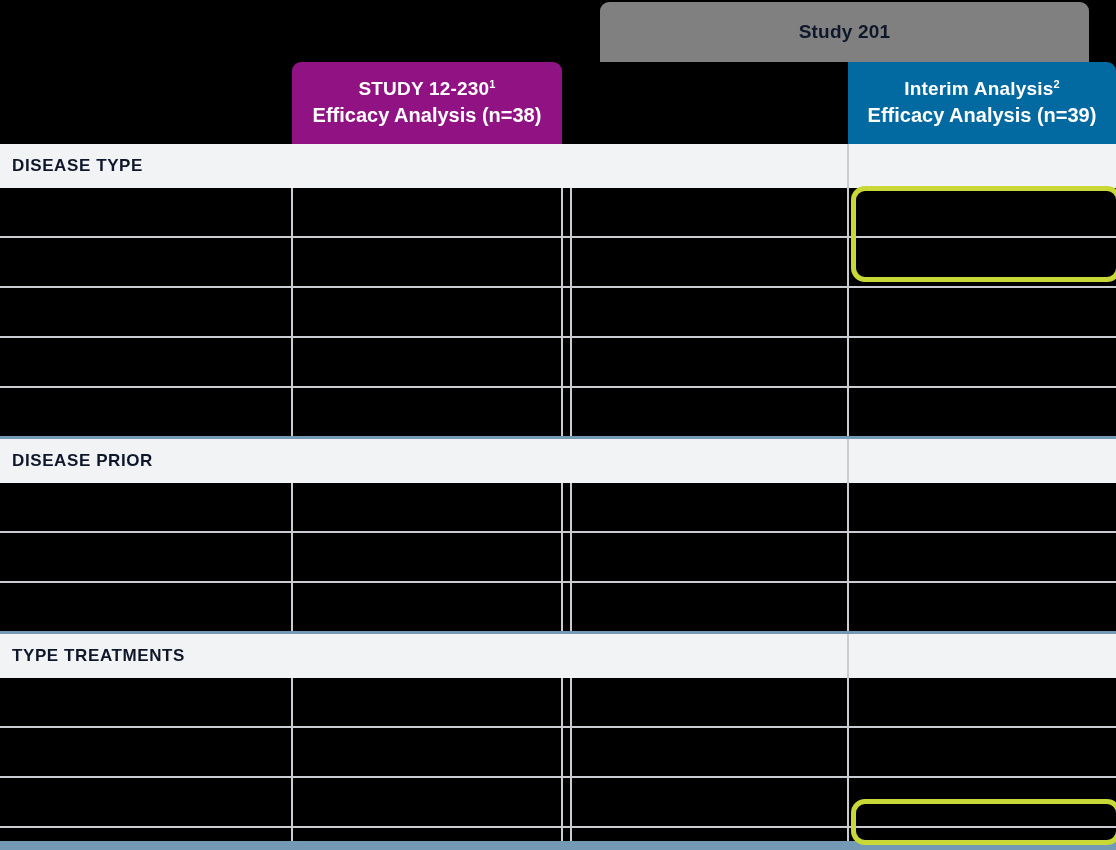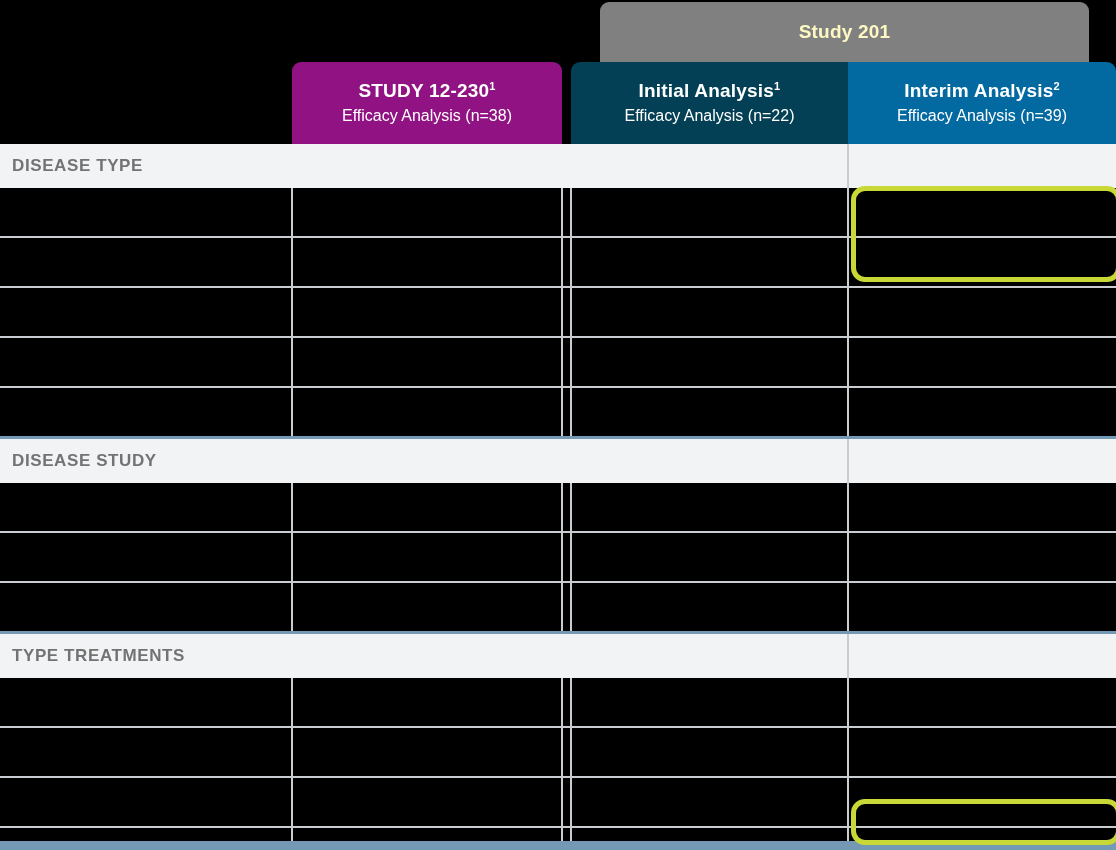--- a/index.html
+++ b/index.html
@@ -22,21 +22,21 @@
 
   
   .study-group-header {
     position: absolute;
     left: 600px;
     top: 2px;
     width: 489px;
     height: 60px;
     background: #808080;
     border-radius: 9px 9px 0 0;
-    color: #fef9c3;
+    color: #0f172a;
     font-size: 19px;
     font-weight: bold;
     display: flex;
     align-items: center;
     justify-content: center;
     letter-spacing: .2px;
   }
 
   .col-header {
     position: absolute;
@@ -51,22 +51,22 @@
     line-height: 1.18;
     box-sizing: border-box;
     padding: 0 6px;
   }
   .col-header .ch-title {
     font-size: 19px;
     font-weight: bold;
     letter-spacing: .2px;
   }
   .col-header .ch-sub {
-    font-size: 16px;
-    font-weight: normal;
+    font-size: 20px;
+    font-weight: bold;
     margin-top: 4px;
   }
   .col-header sup {
     font-size: 11px;
     vertical-align: super;
     line-height: 0;
   }
 
   .ch-study12230 {
     left: 292px;
@@ -126,21 +126,21 @@
 
   tr.section-head td {
     background: #f1f3f5;
     border-right: 2px solid #c9cdd1;
     border-bottom: none;
     border-top: 3px solid #7399b4;
     height: 44px;
   }
   tr.section-head.first td { border-top: none; }
   tr.section-head td.sh-label {
-    color: #737373;
+    color: #0f172a;
     font-size: 17px;
     font-weight: bold;
     letter-spacing: .6px;
     padding-left: 12px;
     border-right: none;
   }
   tr.section-head td.sh-div   { border-right: none; border-left: 2px solid #c9cdd1; }
 
   .table-bottom-rule {
     position: absolute;
@@ -178,24 +178,20 @@
 
 <div id="page">
 
   <div class="study-group-header">Study 201</div>
 
   <div class="col-header ch-study12230">
     <div class="ch-title"><span>STUDY 12-230</span><sup>1</sup></div>
     <div class="ch-sub">Efficacy Analysis (n=38)</div>
   </div>
 
-  <div class="col-header ch-initial">
-    <div class="ch-title"><span>Initial Analysis</span><sup>1</sup></div>
-    <div class="ch-sub">Efficacy Analysis (n=22)</div>
-  </div>
 
   <div class="col-header ch-interim">
     <div class="ch-title"><span>Interim Analysis</span><sup>2</sup></div>
     <div class="ch-sub">Efficacy Analysis (n=39)</div>
   </div>
 
   <div class="table-wrap">
     <table class="matrix">
       <colgroup>
         <col class="c-label">
@@ -238,21 +234,21 @@
             <td class="last-col"></td>
           </tr>
           <tr>
             <td></td>
             <td></td>
             <td class="cell-gap"></td>
             <td></td>
             <td class="last-col"></td>
           </tr>
           <tr class="section-head">
-            <td class="sh-label" colspan="4">DISEASE STUDY</td>
+            <td class="sh-label" colspan="4">DISEASE PRIOR</td>
             <td class="sh-div last-col"></td>
           </tr>
           <tr>
             <td></td>
             <td></td>
             <td class="cell-gap"></td>
             <td></td>
             <td class="last-col"></td>
           </tr>
           <tr>

